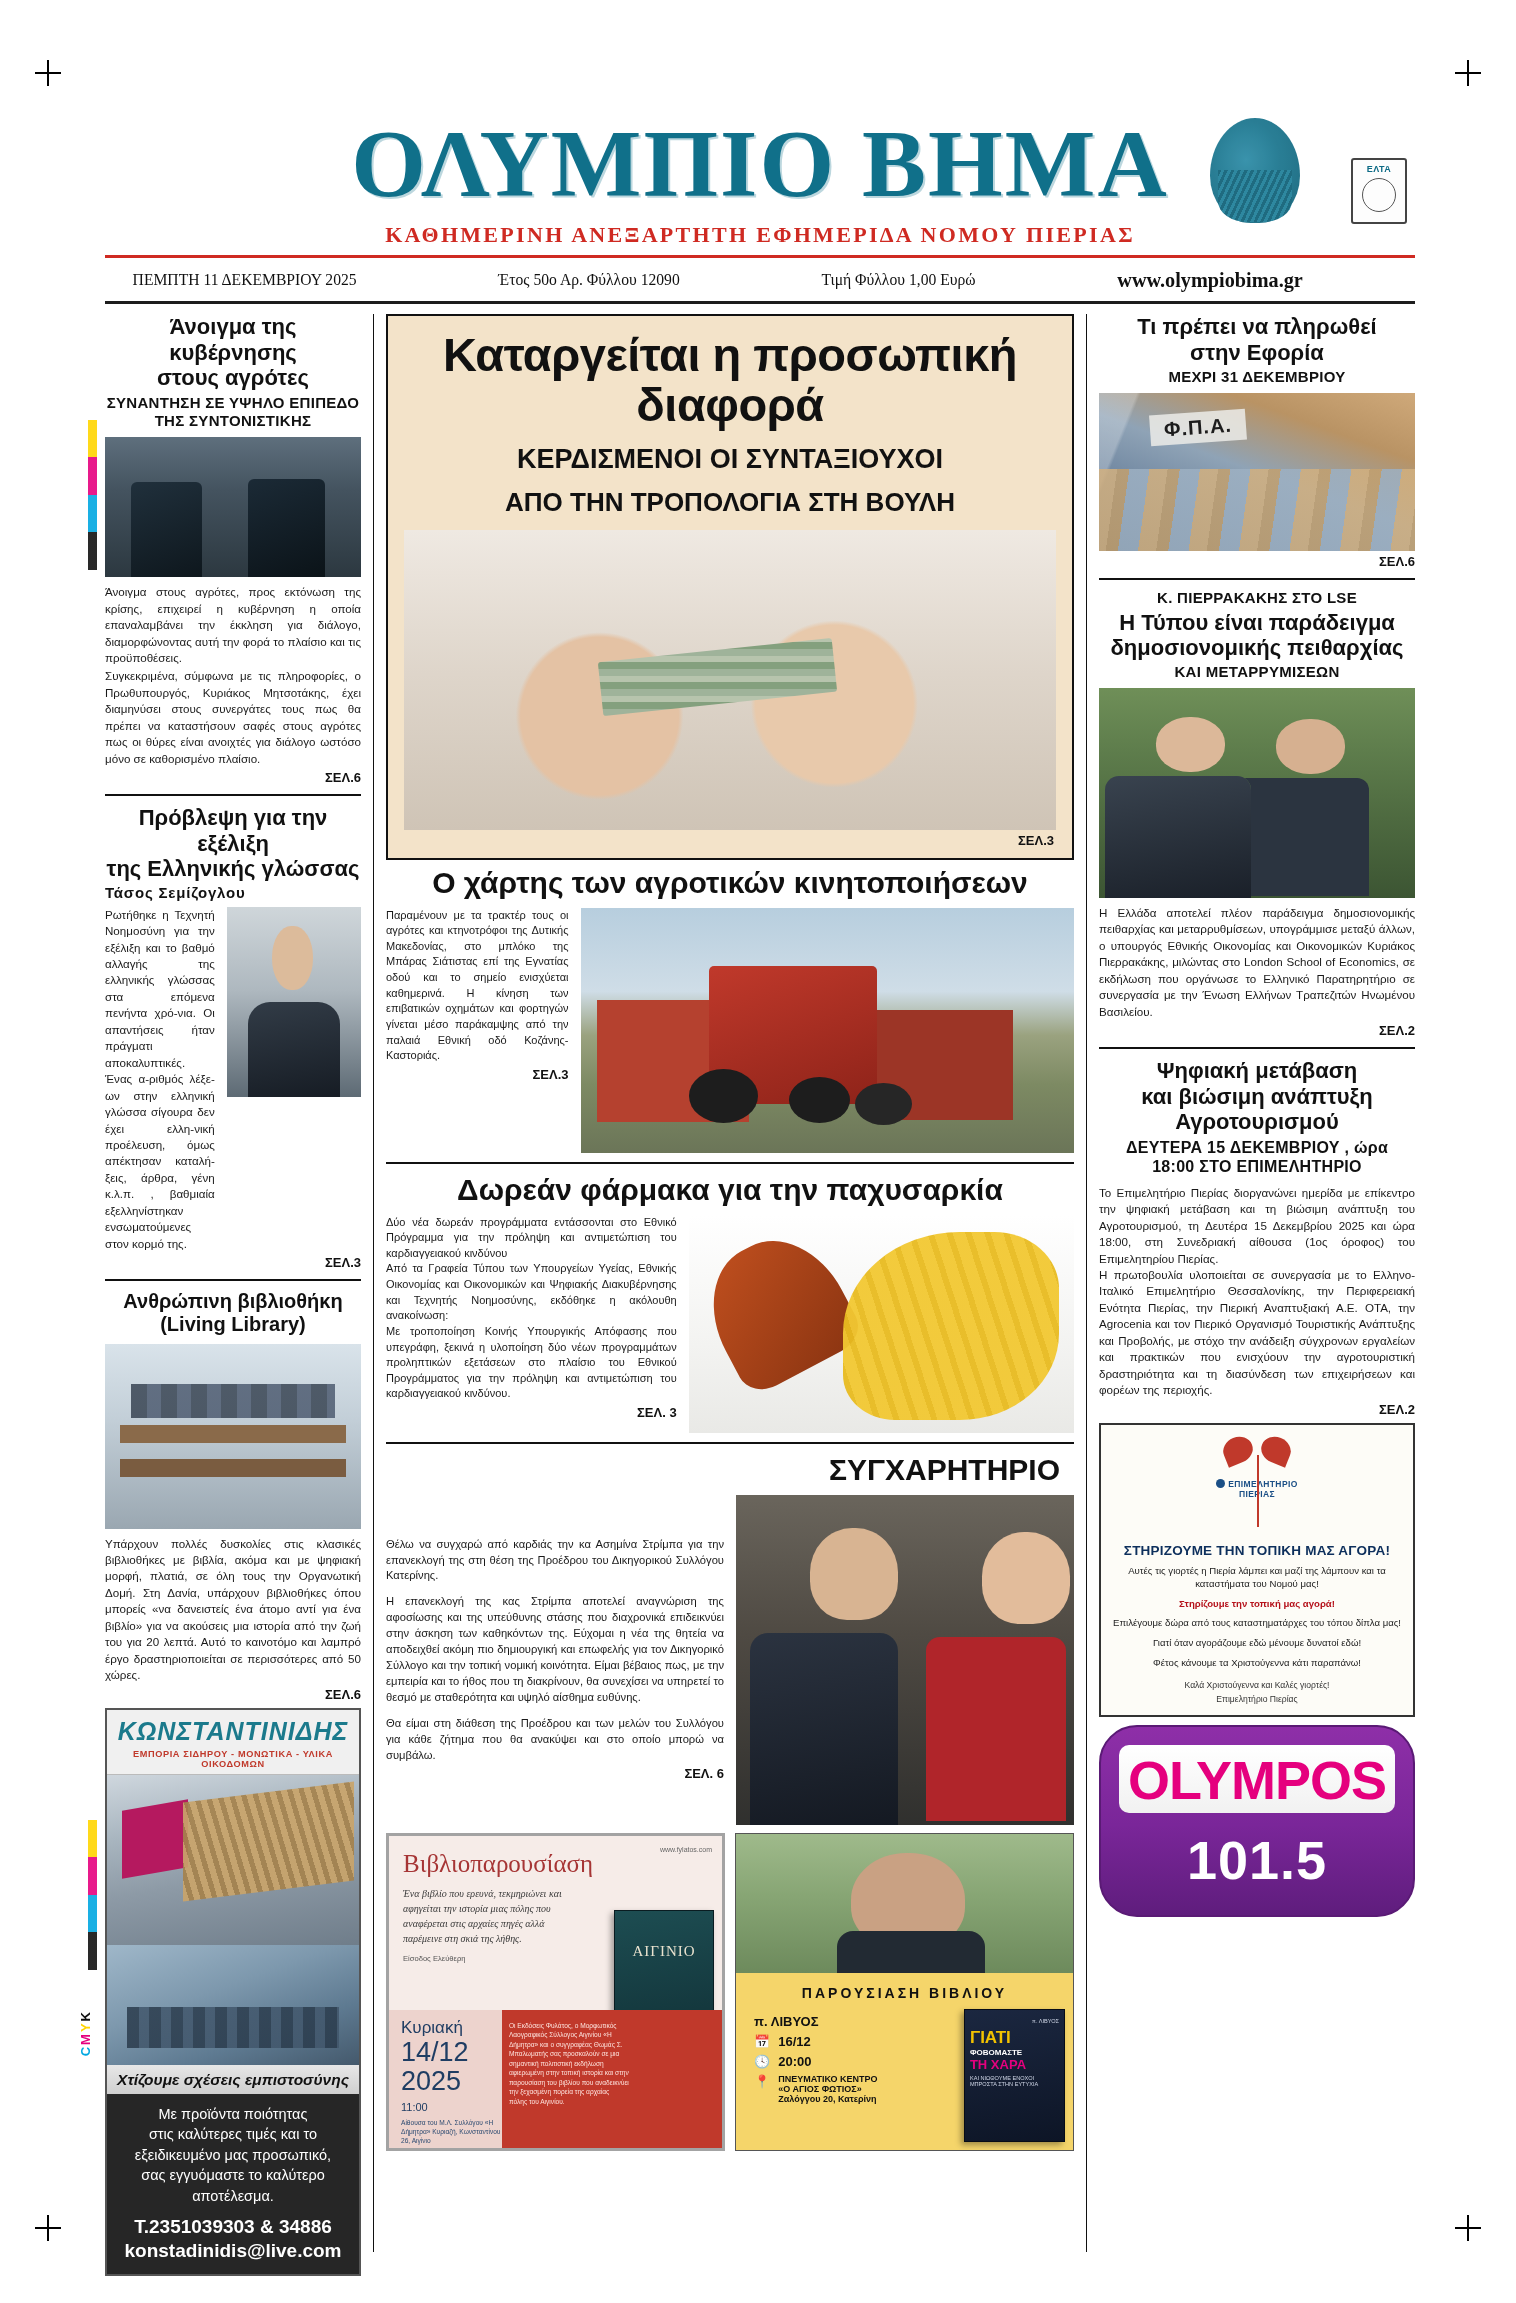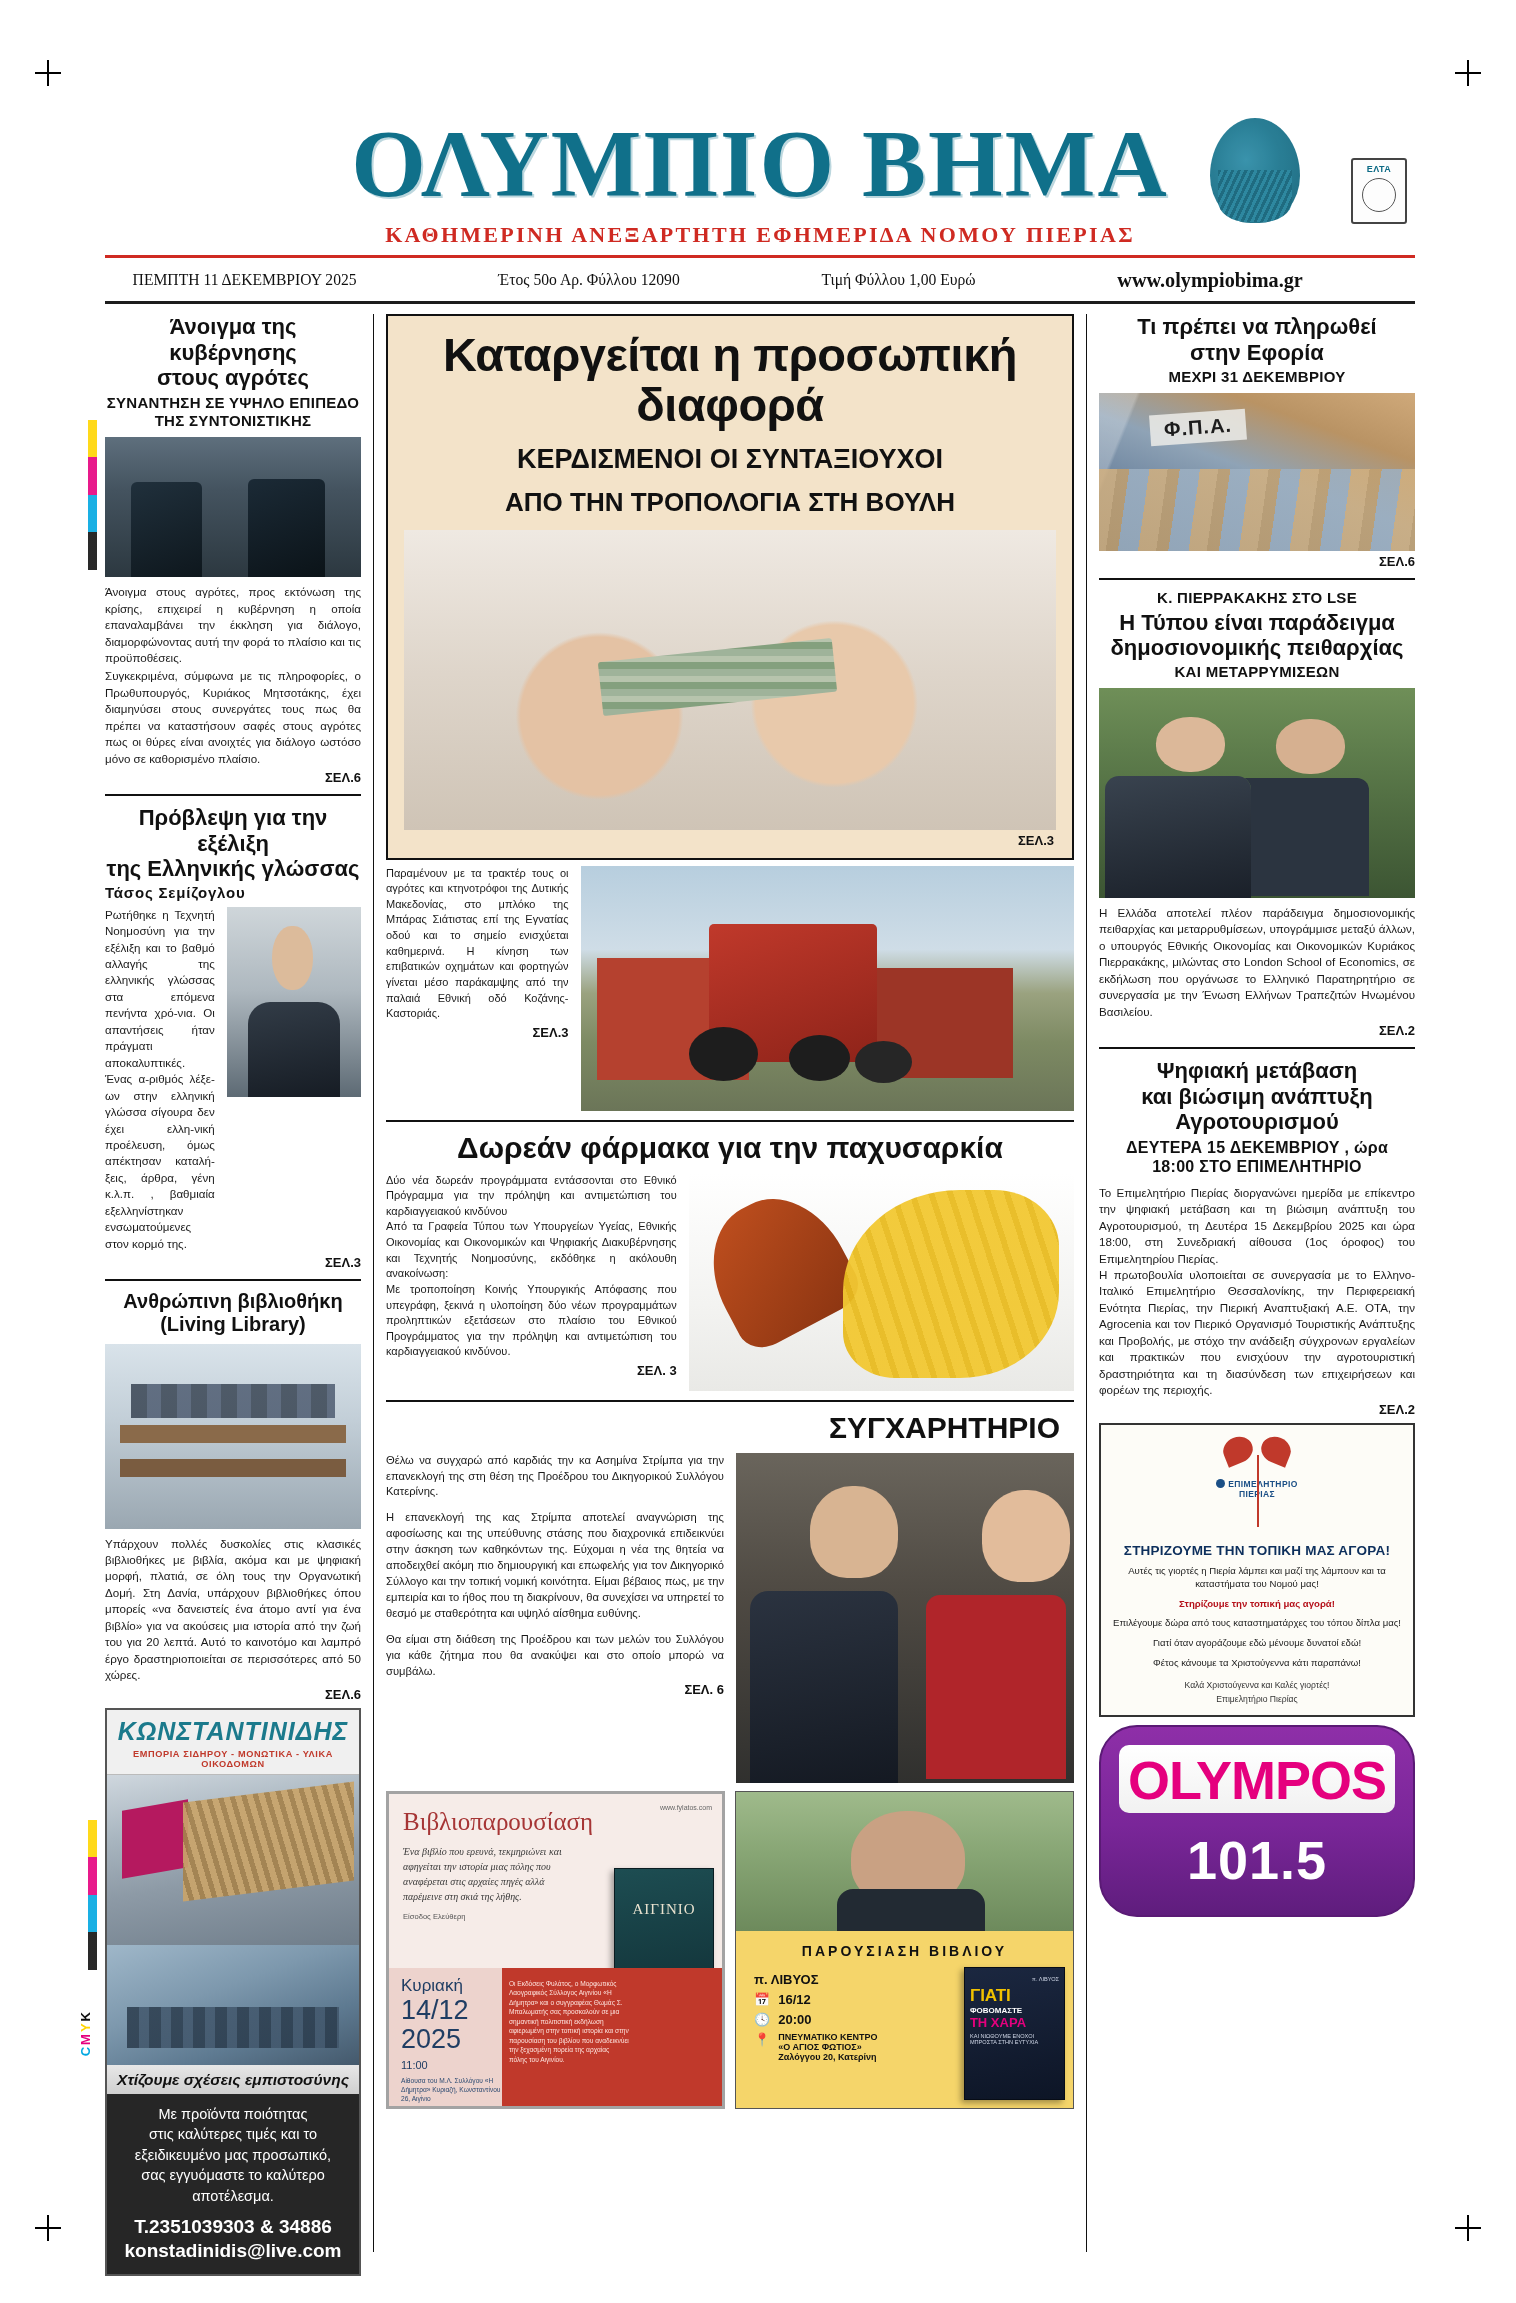--- a/index.html
+++ b/index.html
@@ -267,21 +267,21 @@
   
   .c-title {
     font-family:"Liberation Sans", sans-serif;
     font-weight:bold; font-size:30px; text-align:center; color:#111;
     margin:6px 0 8px;
   }
   .c-title-r { text-align:right; padding-right:14px; }
   .two { display:flex; gap:12px; }
   .two .txt { width:40%; }
   .two .img { width:60%; }
-  .two.rev .txt { width:52%; }
+  .two.rev .txt { width:52%;margin-top:42px; }
   .two.rev .img { width:48%; }
 
   
   .ad-kon { border:2px solid #555; margin-top:6px; }
   .ad-kon .brand {
     background:#f0f0f0; text-align:center; padding:7px 4px 5px;
     border-bottom:1px solid #bbb;
   }
   .ad-kon .brand .b1 {
     font-family:"Liberation Sans", sans-serif; font-weight:bold; font-style:italic;
@@ -595,20 +595,21 @@
 
       <div class="feature">
         <h1>Καταργείται η προσωπική διαφορά</h1>
         <h2>ΚΕΡΔΙΣΜΕΝΟΙ ΟΙ ΣΥΝΤΑΞΙΟΥΧΟΙ</h2>
         <h3>ΑΠΟ ΤΗΝ ΤΡΟΠΟΛΟΓΙΑ ΣΤΗ ΒΟΥΛΗ</h3>
         <div class="fphoto photo ph-hands"></div>
         <div class="sel">ΣΕΛ.3</div>
       </div>
 
       <div style="margin-top:6px">
+        <div class="c-title">Ο χάρτης των αγροτικών κινητοποιήσεων</div>
         <div class="two">
           <div class="txt" style="width:27%">
             <div class="body" style="font-size:11px">Παραμένουν με τα τρακτέρ τους οι αγρότες και κτηνοτρόφοι της Δυτικής Μακεδονίας, στο μπλόκο της Μπάρας Σιάτιστας επί της Εγνατίας οδού και το σημείο ενισχύεται καθημερινά. Η κίνηση των επιβατικών οχημάτων και φορτηγών γίνεται μέσο παράκαμψης από την παλαιά Εθνική οδό Κοζάνης-Καστοριάς.</div>
             <div class="sel">ΣΕΛ.3</div>
           </div>
           <div class="img" style="width:73%">
             <div class="photo ph-tractor"></div>
           </div>
         </div>
       </div>

